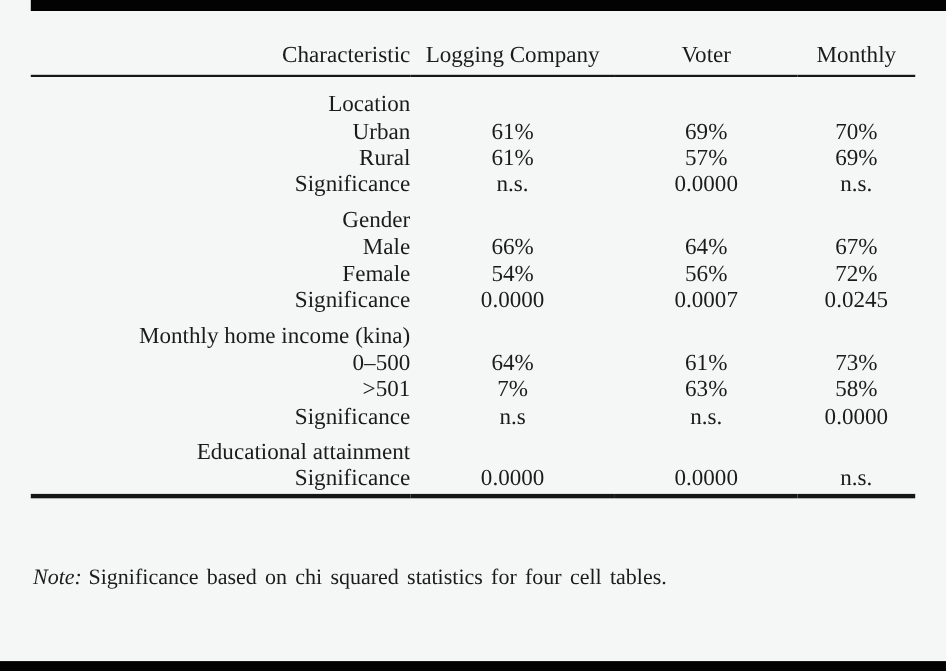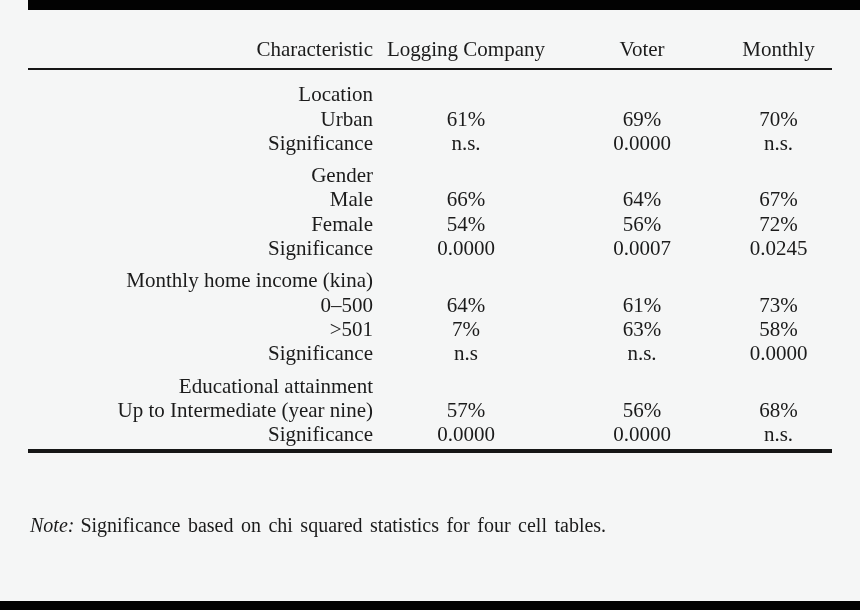--- a/index.html
+++ b/index.html
@@ -90,20 +90,26 @@
         <td class="c3"></td>
         <td class="c4"></td>
     </tr>
     <tr>
       <td class="c1 ind">Urban</td>
       <td class="c2">61%</td>
       <td class="c3">69%</td>
       <td class="c4">70%</td>
     </tr>
     <tr>
+      <td class="c1 ind">Rural</td>
+      <td class="c2">61%</td>
+      <td class="c3">57%</td>
+      <td class="c4">69%</td>
+    </tr>
+    <tr>
       <td class="c1 ind">Significance</td>
       <td class="c2">n.s.</td>
       <td class="c3">0.0000</td>
       <td class="c4">n.s.</td>
     </tr>
   </tbody>
 
   <tbody>
     <tr class="sect-row">
       <td class="c1">Gender</td>
@@ -158,26 +164,20 @@
     </tr>
   </tbody>
 
   <tbody class="last">
     <tr class="sect-row">
       <td class="c1">Educational attainment</td>
       <td class="c2"></td>
         <td class="c3"></td>
         <td class="c4"></td>
     </tr>
-    <tr>
-      <td class="c1 ind">Up to Intermediate (year nine)</td>
-      <td class="c2">57%</td>
-      <td class="c3">56%</td>
-      <td class="c4">68%</td>
-    </tr>
     <tr class="rule-bottom">
       <td class="c1 ind">Significance</td>
       <td class="c2">0.0000</td>
       <td class="c3">0.0000</td>
       <td class="c4">n.s.</td>
     </tr>
   </tbody>
 </table>
 
 <p class="note"><span class="note-label">Note:</span><span class="note-rest">Significance based on chi squared statistics for four cell tables.</span></p>

